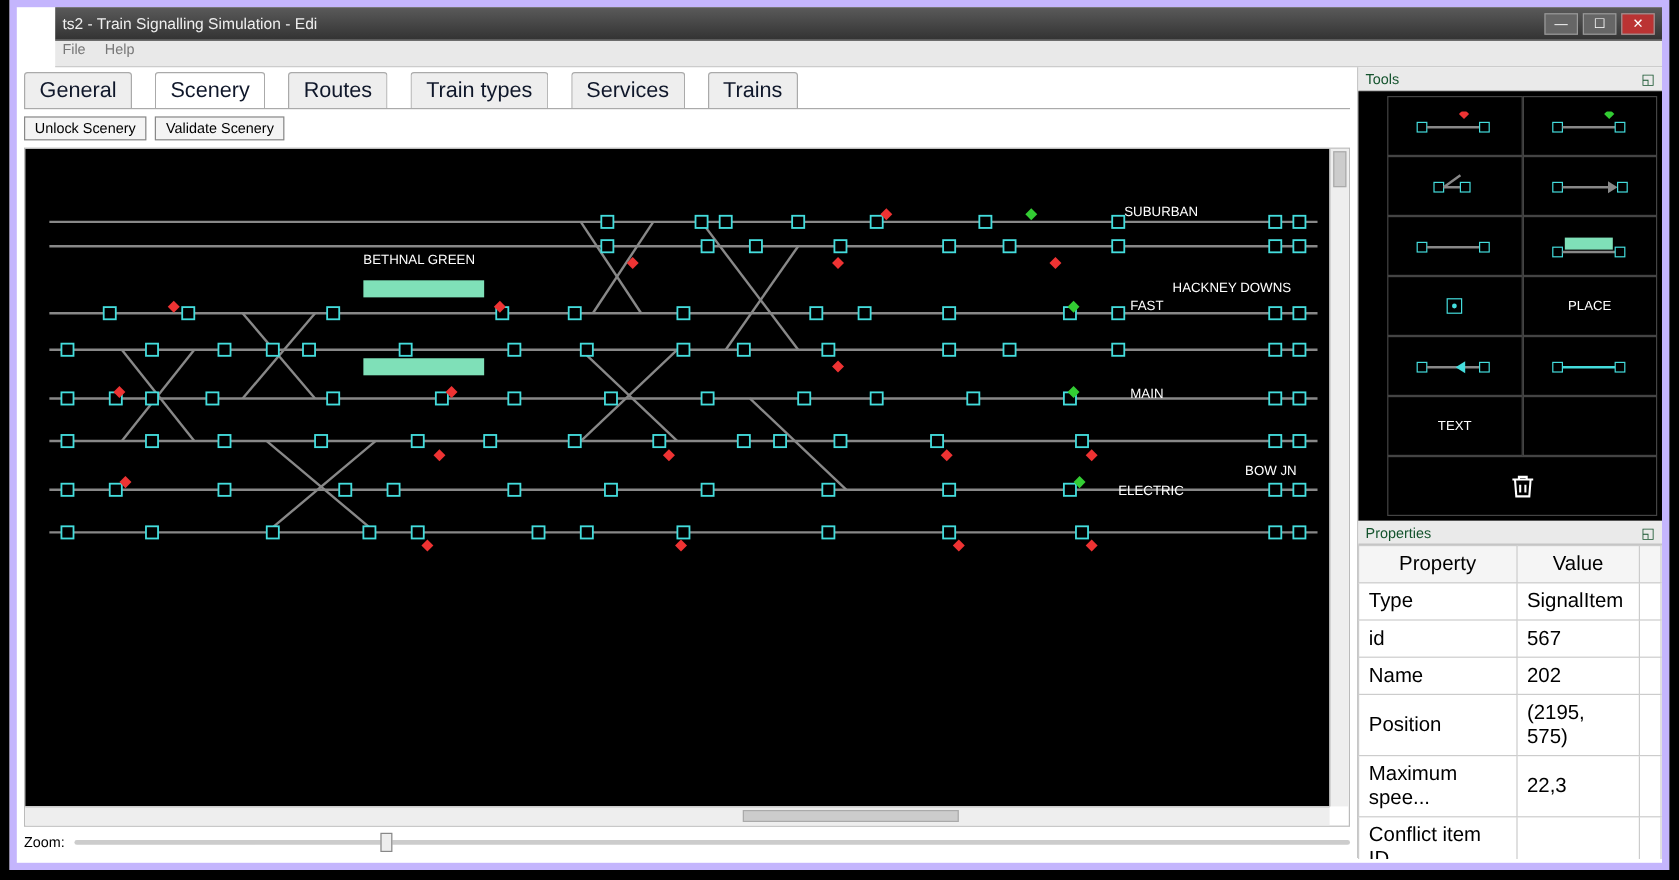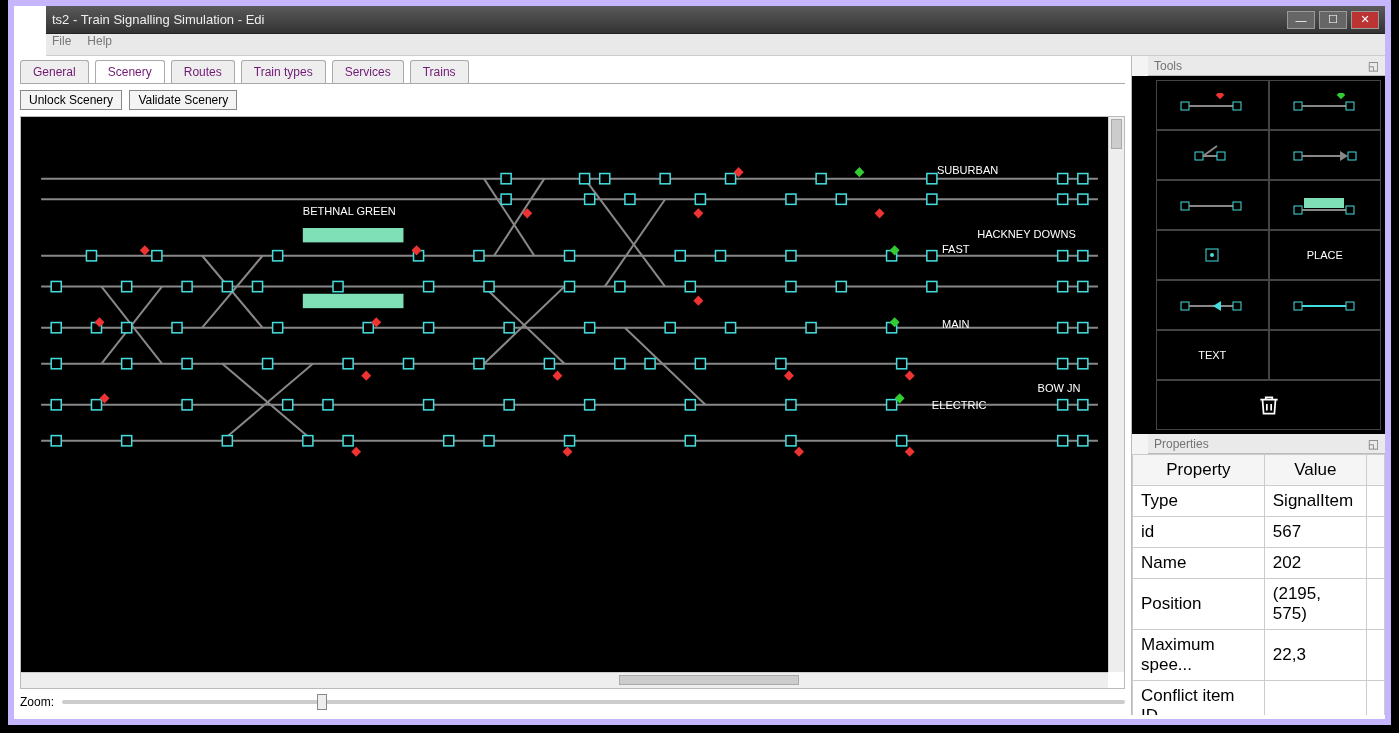--- a/index.html
+++ b/index.html
@@ -7,35 +7,35 @@
   .window { position: absolute; top: 0; left: 8px; width: 1383px; height: 725px; background: #fff; border: 6px solid #c4b5fd; box-shadow: 0 0 0 8px rgba(0,0,0,0.6); padding-left: 32px; }
   .titlebar { height: 28px; background: linear-gradient(#5a5a5a, #333); color: #eee; display: flex; align-items: center; padding: 0 6px; border-bottom: 1px solid #222; }
   .titlebar .title { flex: 1; font-size: 13px; }
   .winbtn { width: 28px; height: 18px; background: #666; border: 1px solid #999; margin-left: 4px; color: #fff; display: flex; align-items: center; justify-content: center; font-size: 11px; }
   .winbtn.close { background: #b33; }
   .menubar { height: 22px; background: #e9e9e9; border-bottom: 1px solid #ccc; display: flex; align-items: flex-start; padding: 0 6px; color: #777; }
   .menubar span { margin-right: 16px; }
   .content { position: absolute; top: 50px; left: 0; right: 0; bottom: 4px; display: flex; }
   .leftpane { flex: 1; display: flex; flex-direction: column; padding: 4px 6px 6px 6px; }
   .tabs { display: flex; border-bottom: 1px solid #aaa; }
-  .tab { padding: 4px 12px; border: 1px solid #aaa; border-bottom: none; background: #eee; margin-right: 6px; border-radius: 3px 3px 0 0; font-size: 12px; color: #701a75; }
+  .tab { padding: 4px 12px; border: 1px solid #aaa; border-bottom: none; background: #eee; margin-right: 19px; border-radius: 3px 3px 0 0; font-size: 18px; color: #0f172a; }
   .tab.active { background: #fff; font-weight: 500; }
   .toolbar { margin-top: 6px; }
   .toolbar button { padding: 2px 8px; border: 1px solid #888; background: #f4f4f4; font-size: 12px; margin-right: 4px; }
   .canvaswrap { flex: 1; margin-top: 6px; border: 1px solid #bbb; position: relative; overflow: hidden; background: #fff; }
   .trackcanvas { position: absolute; top: 0; left: 0; right: 16px; bottom: 16px; background: #000; overflow: hidden; }
   .vsb { position: absolute; right: 0; top: 0; bottom: 16px; width: 16px; background: #eee; border-left: 1px solid #ccc; }
   .vsb .thumb { position: absolute; top: 2px; left: 2px; right: 2px; height: 30px; background: #ccc; border: 1px solid #aaa; }
   .hsb { position: absolute; left: 0; right: 16px; bottom: 0; height: 16px; background: #eee; border-top: 1px solid #ccc; }
   .hsb .thumb { position: absolute; top: 2px; height: 10px; left: 55%; width: 180px; background: #ccc; border: 1px solid #aaa; }
   .zoomrow { margin-top: 6px; display: flex; align-items: center; }
   .zoomrow .track { flex: 1; height: 4px; background: #ccc; margin-left: 8px; position: relative; border-radius: 2px; }
   .zoomrow .thumb { position: absolute; top: -6px; left: 24%; width: 10px; height: 16px; background: #eee; border: 1px solid #888; }
   .rightpane { width: 254px; border-left: 1px solid #bbb; display: flex; flex-direction: column; background: #f4f4f4; }
-  .panelhead { height: 20px; background: #eaeaea; border-bottom: 1px solid #bbb; padding: 2px 6px; font-size: 12px; color: #737373; display: flex; align-items: center; justify-content: space-between; margin-left: 16px; }
+  .panelhead { height: 20px; background: #eaeaea; border-bottom: 1px solid #bbb; padding: 2px 6px; font-size: 12px; color: #14532d; display: flex; align-items: center; justify-content: space-between; }
   .toolsbody { background: #000; flex: 0 0 auto; padding: 4px; }
   .toolgrid { display: grid; grid-template-columns: 1fr 1fr; gap: 0; margin-left: 20px; }
   .toolcell { border: 1px solid #444; height: 50px; display: flex; align-items: center; justify-content: center; color: #fff; font-size: 11px; }
   .toolcell svg { display: block; }
   .propsbody { flex: 1; background: #fff; overflow: auto; }
   table.props { width: 100%; border-collapse: collapse; font-size: 17px; }
   table.props th, table.props td { border: 1px solid #ccc; padding: 5px 8px; text-align: left; }
   table.props th { background: #f5f5f5; font-weight: normal; text-align: center; }
   
   .trackcanvas svg { width: 100%; height: 100%; }

